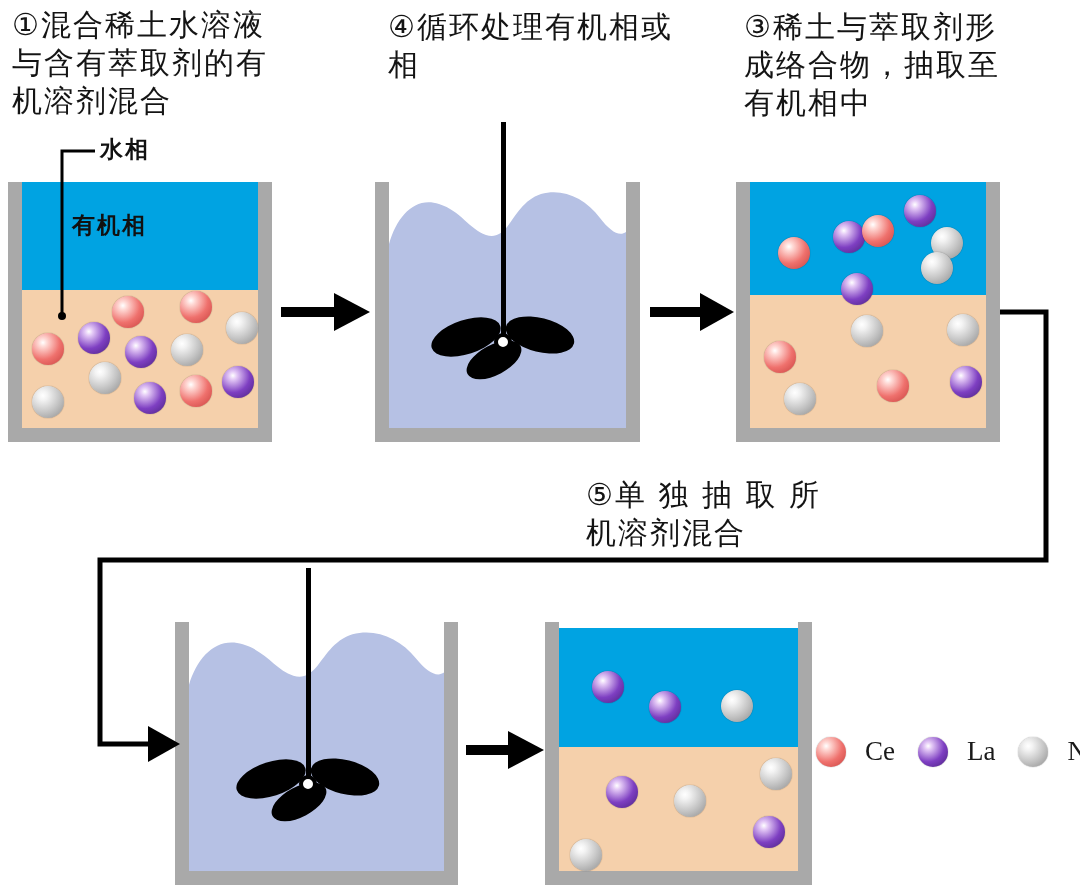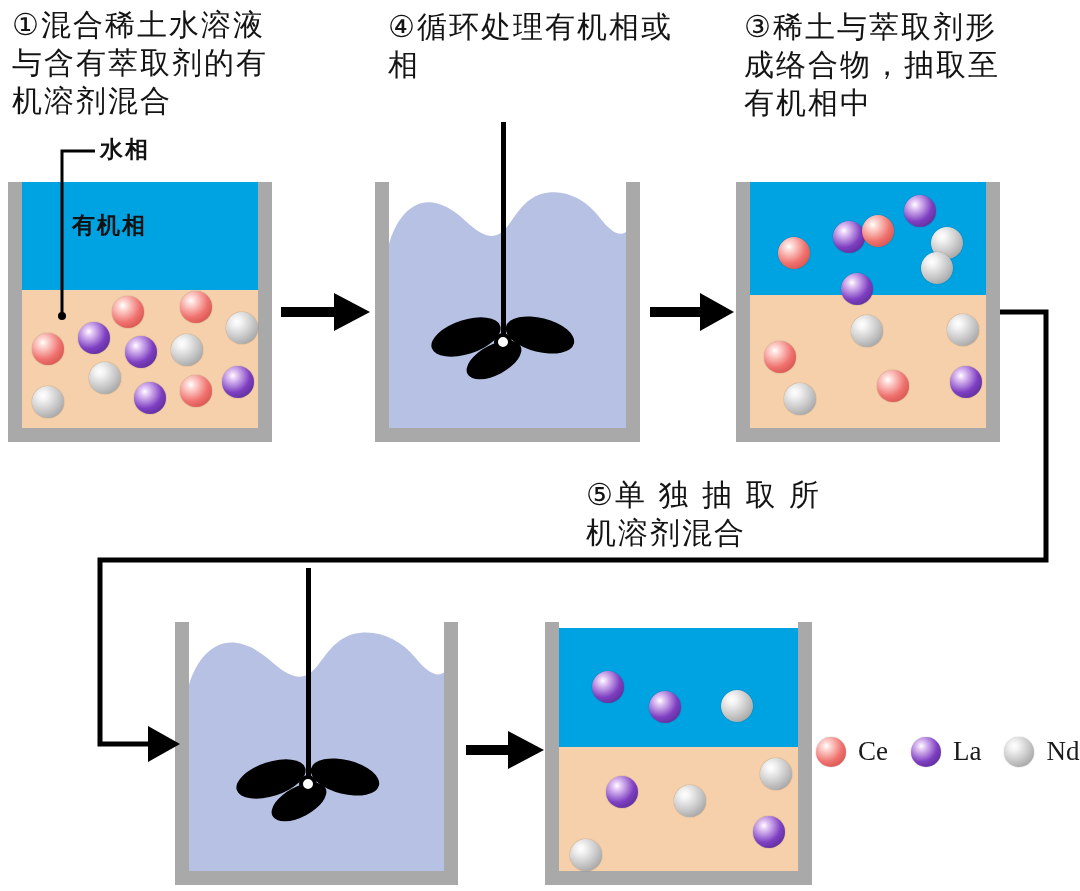--- a/index.html
+++ b/index.html
@@ -50,21 +50,21 @@
   .ball-nd { background:radial-gradient(circle at 34% 30%, #ffffff 0%, #f3f3f3 15%, var(--nd) 55%, #8d8d8d 100%); }
 
   
   #arrow-overlay { position:absolute; inset:0; z-index:5; pointer-events:none; }
 
   
   #legend {
     position:absolute; left:816px; top:736px; z-index:6;
     display:flex; align-items:center; gap:23px;
   }
-  .legend-item { display:flex; align-items:center; gap:12px; }
+  .legend-item { display:flex; align-items:center; gap:19px; }
   .legend-ball { position:static; width:30px; height:30px; flex:0 0 30px; }
   .legend-label {
     font-family:"Liberation Serif","DejaVu Serif",serif;
     font-size:27px; color:#1a1a1a;
   }
 </style>
 </head>
 <body>
 
 <div id="canvas">

